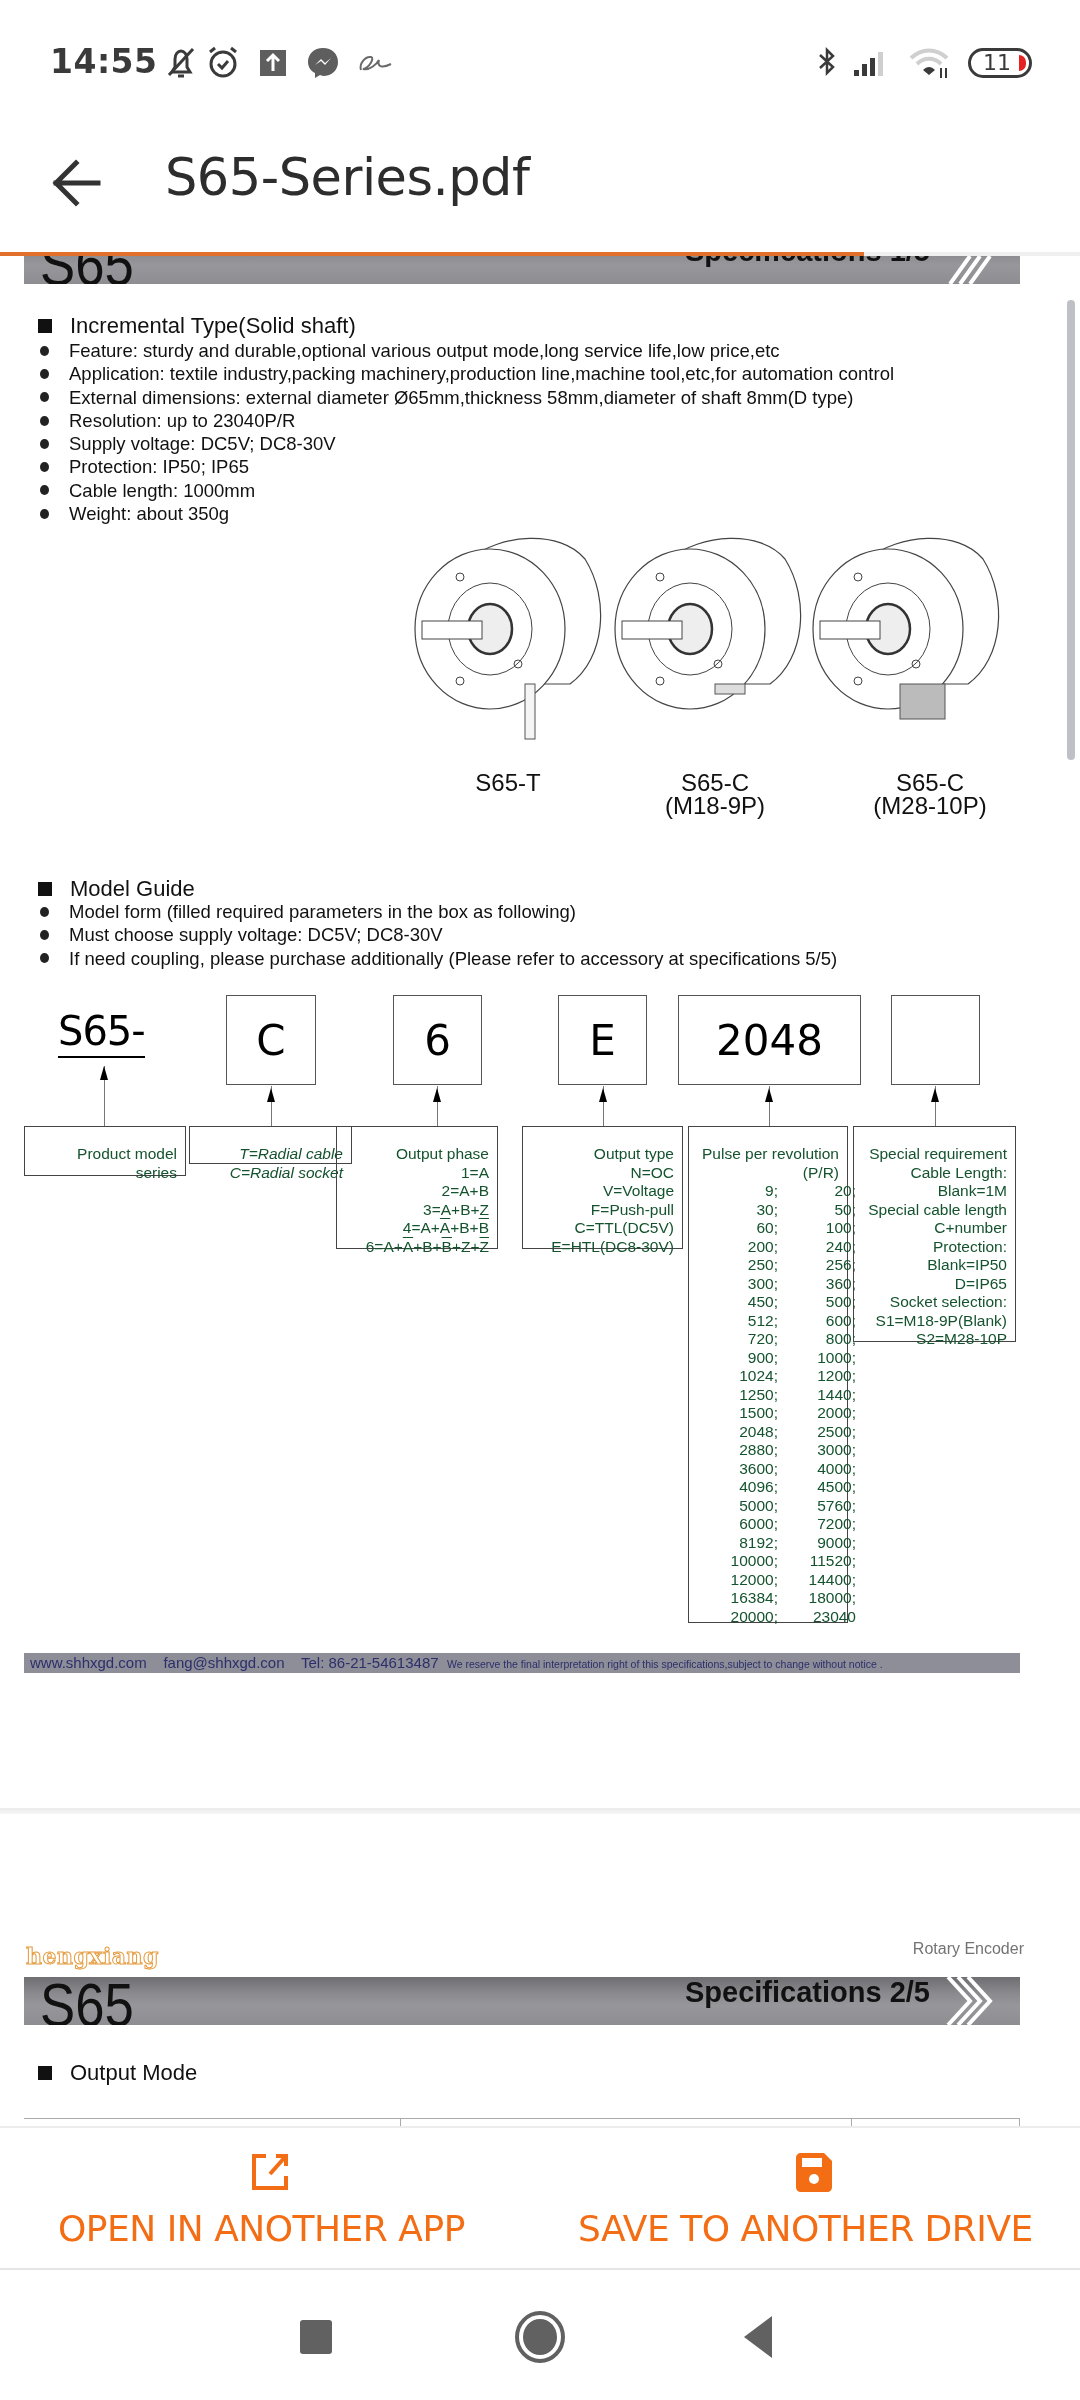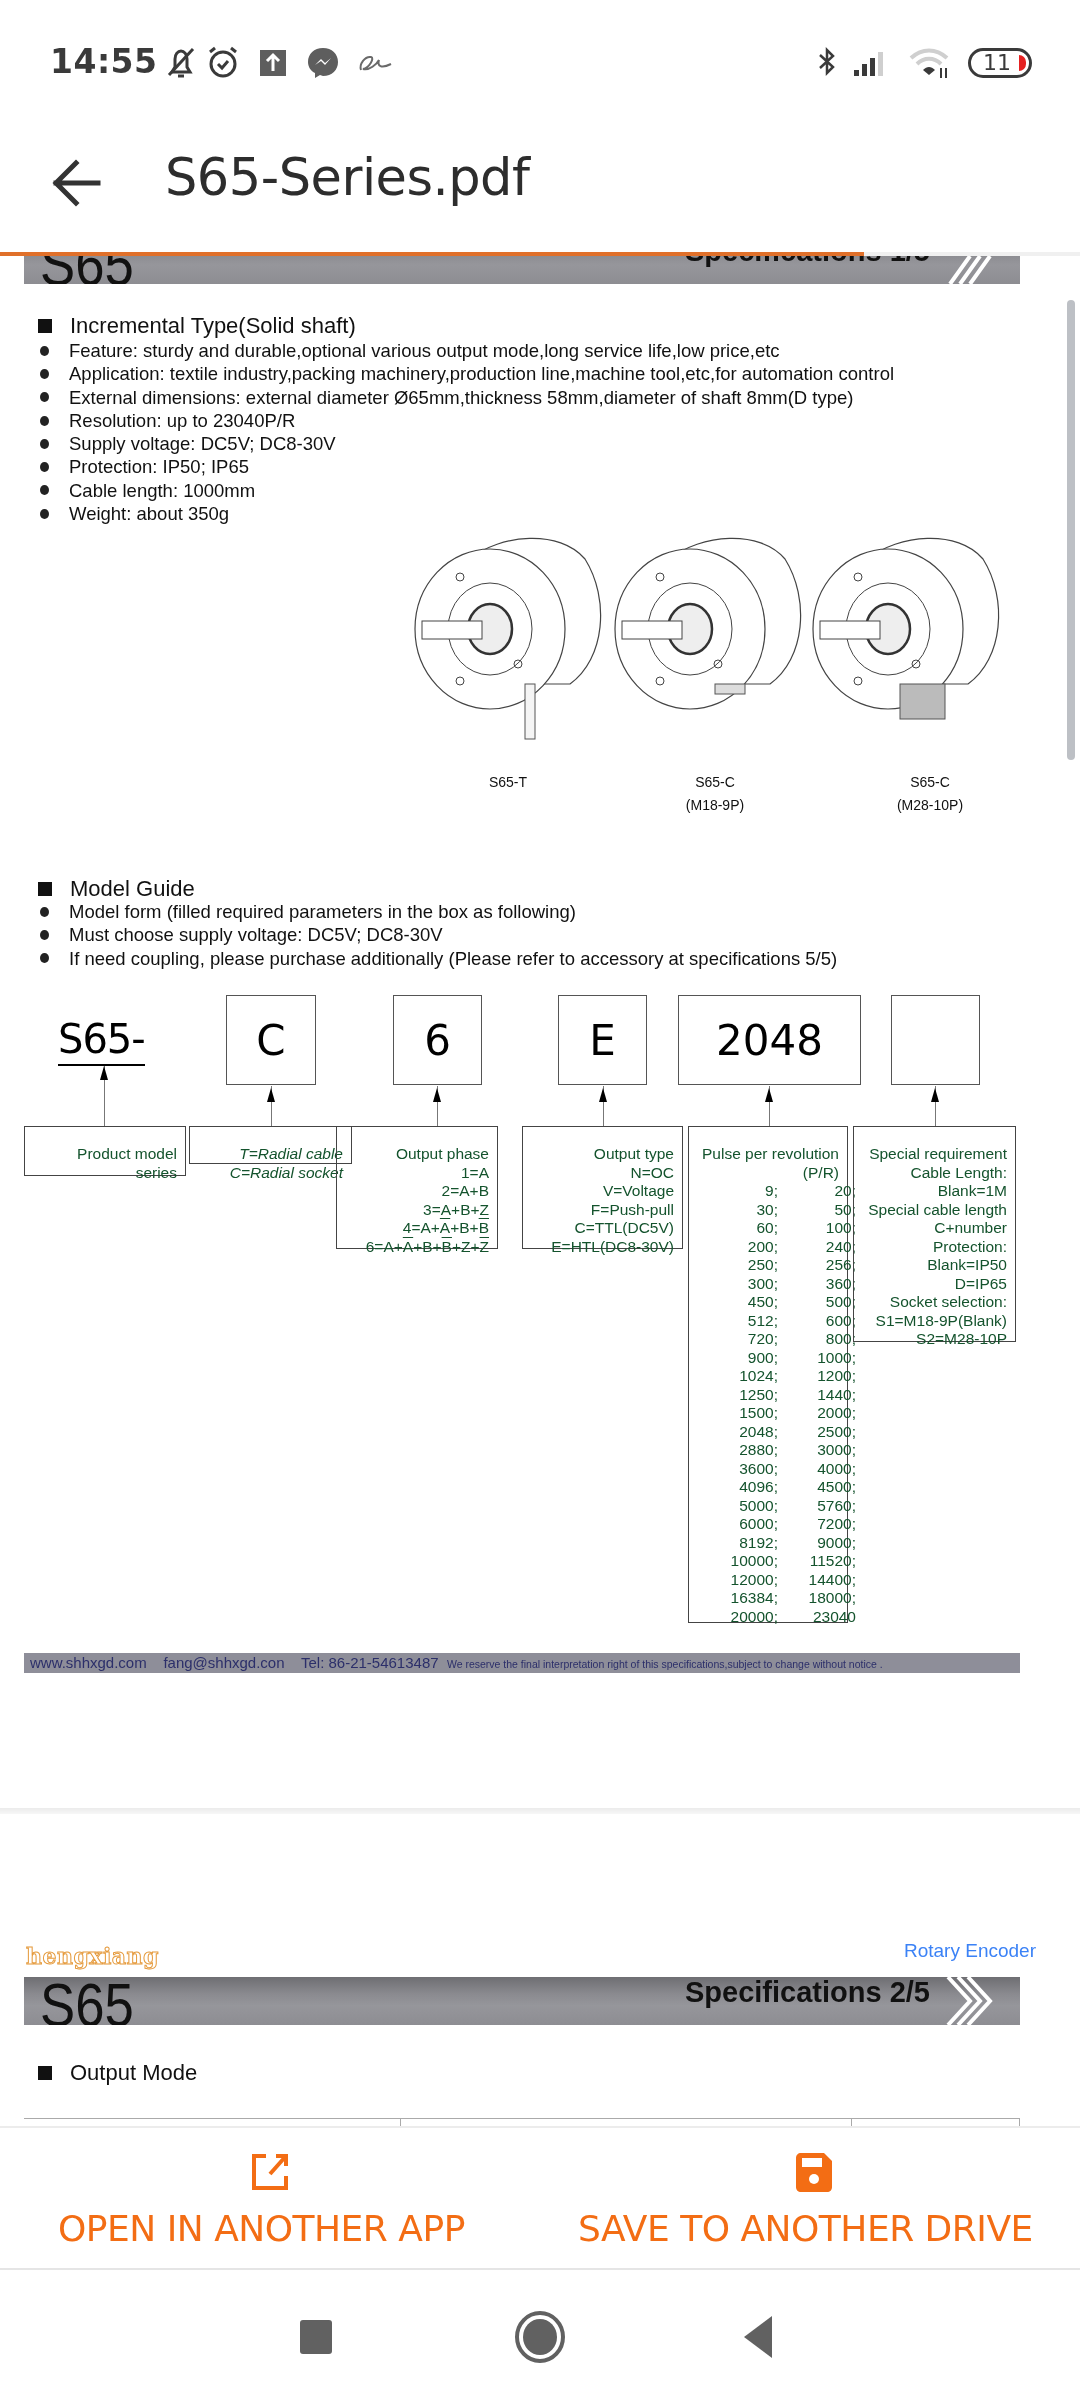--- a/index.html
+++ b/index.html
@@ -36,36 +36,36 @@
   .band-spec { position: absolute; right: 90px; bottom: 16px; font-size: 29px; font-weight: bold; color: #111; }
   .band-chevrons { position: absolute; right: 10px; top: 0; width: 70px; height: 48px; }
 
   .sec-heading { position: absolute; left: 38px; font-size: 22px; color: #111; display: flex; align-items: center; }
   .sec-heading .sq { width: 14px; height: 14px; background: #111; margin-right: 18px; display: inline-block; }
   .bullets { position: absolute; left: 40px; list-style: none; }
   .bullets li { font-size: 18.5px; height: 23.3px; line-height: 23.3px; color: #111; display: flex; align-items: center; }
   .bullets li .dot { width: 9px; height: 10px; border-radius: 50%; background: #222; margin-right: 20px; flex: none; }
 
   .encoder { position: absolute; width: 200px; height: 240px; }
-  .enc-label { position: absolute; width: 160px; text-align: center; font-size: 14px; line-height: 23px; color: #111; }
+  .enc-label { position: absolute; width: 160px; text-align: center; font-size: 24px; line-height: 23px; color: #111; }
 
   .code-prefix { position: absolute; font-size: 40px; color: #000; font-family: "DejaVu Sans", sans-serif; border-bottom: 2px solid #000; padding-bottom: 2px; letter-spacing: -1px; }
   .code-box { position: absolute; height: 90px; border: 1.5px solid #555; display: flex; align-items: center; justify-content: center; font-size: 42px; font-family: "DejaVu Sans", sans-serif; color: #000; }
   .arrow-line { position: absolute; width: 1px; background: #777; }
   .arrow-head { position: absolute; width: 0; height: 0; border-left: 4px solid transparent; border-right: 4px solid transparent; border-bottom: 14px solid #000; }
   .desc-box { position: absolute; border: 1.5px solid #444; padding: 18px 8px; font-size: 15.5px; line-height: 18.5px; color: #14532d; text-align: right; }
   .desc-box .ln { white-space: nowrap; }
   .ppr-grid { display: grid; grid-template-columns: 78px 78px; margin-left: 3px; }
   .ovl { text-decoration: overline; }
 
   .footer-band { position: absolute; left: 24px; width: 996px; height: 20px; background: #8e8e99; color: #2c2f6a; font-size: 15px; line-height: 20px; padding-left: 6px; white-space: nowrap; overflow: hidden; }
   .footer-band .small { font-size: 10.5px; }
 
   .brand-logo { position: absolute; left: 26px; font-size: 22px; font-weight: bold; color: #fff; -webkit-text-stroke: 1px #e59a3c; letter-spacing: 0.5px; font-family: "DejaVu Serif", serif; }
-  .rotary { position: absolute; right: 44px; font-size: 19px; color: #3b82f6; }
+  .rotary { position: absolute; right: 56px; font-size: 16px; color: #737373; }
   .table-top { position: absolute; left: 24px; width: 996px; height: 12px; border-top: 1.5px solid #aaa; }
   .table-top .col { position: absolute; top: 0; height: 12px; border-left: 1px solid #aaa; }
 
   
   .action-bar { position: absolute; left: 0; top: 2126px; width: 1080px; height: 144px; background: #fff; border-top: 2px solid #ececec; border-bottom: 2px solid #e5e5e5; }
   .action-btn { position: absolute; top: 0; height: 140px; cursor: pointer; }
   .action-btn .icon { position: absolute; top: 22px; }
   .action-btn .label { position: absolute; top: 80px; white-space: nowrap; color: #f36d14; font-size: 36px; font-family: "DejaVu Sans", sans-serif; letter-spacing: -0.5px; }
 
   
@@ -244,21 +244,21 @@
       <li>
           <span class="dot"></span>
           <span>Must choose supply voltage:  DC5V; DC8-30V</span>
         </li>
       <li>
           <span class="dot"></span>
           <span>If need coupling, please purchase additionally (Please refer to accessory at specifications 5/5)</span>
         </li>
     </ul>
 
-    <div class="code-prefix" style="left:58px;top:792px;margin-top:8px;">S65-</div>
+    <div class="code-prefix" style="left:58px;top:792px;">S65-</div>
     <div class="code-box" style="left:226px;top:779px;width:90px;">C</div>
     <div class="code-box" style="left:393px;top:779px;width:89px;">6</div>
     <div class="code-box" style="left:558px;top:779px;width:89px;">E</div>
     <div class="code-box" style="left:678px;top:779px;width:183px;">2048</div>
     <div class="code-box" style="left:891px;top:779px;width:89px;"></div>
 
     <div class="arrow-line" style="left:104px;top:850px;height:60px;"></div>
     <div class="arrow-head" style="left:100px;top:850px;"></div>
     <div class="arrow-line" style="left:271px;top:870px;height:40px;"></div>
     <div class="arrow-head" style="left:267px;top:872px;"></div>

